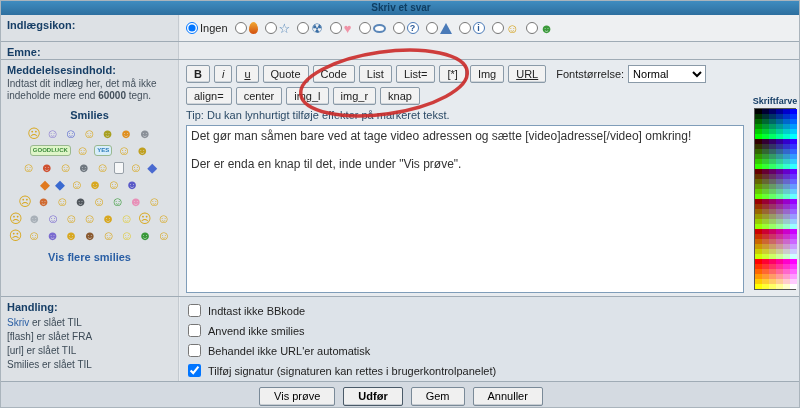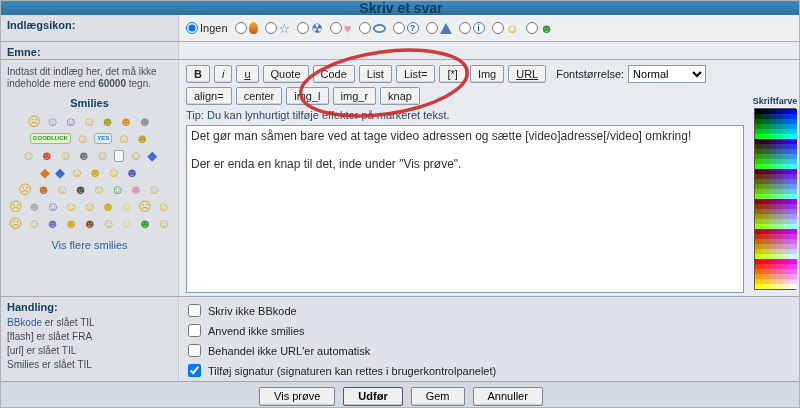--- a/index.html
+++ b/index.html
@@ -3,21 +3,21 @@
 <meta charset="utf-8">
 <style>
   * { margin:0; padding:0; box-sizing:border-box; }
   body { background:#cfd5db; font-family:"Liberation Sans", sans-serif; }
   .frame { position:relative; width:800px; height:408px; background:#e8ebee;
            border:1px solid #aab4bc; overflow:hidden; font-size:11px; color:#222; }
 
   
   .titlebar { position:absolute; left:0; top:0; width:800px; height:14px;
               background:linear-gradient(#3f8cc0,#2d6f9f); text-align:center;
-              font-weight:bold; font-size:14px; color:#0e3e63; line-height:14px; }
+              font-weight:bold; font-size:10px; color:#0e3e63; line-height:14px; }
   .row { position:absolute; left:0; width:800px; border-bottom:1px solid #9fabb5; }
   .label-cell { position:absolute; left:0; top:0; bottom:0; width:178px;
                 background:#dde1e5; border-right:1px solid #c4cad0; padding:4px 6px; }
   .content-cell { position:absolute; left:179px; top:0; bottom:0; right:0;
                   background:#eef0f2; padding:3px 6px; }
   #row-icon { top:14px; height:27px; }
   #row-subject { top:41px; height:18px; }
   #row-main { top:59px; height:237px; }
   #row-handling { top:296px; height:85px; }
   #row-footer { top:381px; height:27px; background:#d4dae1; border-bottom:none; }
@@ -48,21 +48,21 @@
 
   
   .msg-desc { font-size:10px; color:#44505c; margin-top:2px; line-height:12px; }
   .smilies-head { text-align:center; font-weight:bold; color:#163e66; margin-top:7px; }
   .smilies-grid { margin-top:4px; }
   .smiley-row { display:flex; justify-content:center; align-items:center; gap:5px;
                 min-height:17px; }
   .sm { font-size:13px; line-height:14px; cursor:pointer; }
   .sm-badge { font-size:6px; font-weight:bold; padding:1px 2px; border-radius:3px;
               border:1px solid #9ab890; line-height:7px; cursor:pointer; }
-  .more-smilies { display:block; text-align:center; font-weight:normal; color:#2a5fa5;
+  .more-smilies { display:block; text-align:center; font-weight:bold; color:#2a5fa5;
                   margin-top:7px; text-decoration:none; font-size:11px; }
 
   
   #editor-cell { background:#e7ebef; }
   .toolbar-row { display:flex; align-items:center; gap:4px; margin:2px 0 4px 0; }
   .tb-btn { background:#f2f2f2; border:1px solid #8a9aa8; border-radius:2px;
             font:11px "Liberation Sans", sans-serif; padding:1px 7px; height:18px;
             color:#222; cursor:pointer; box-shadow:inset 0 -1px 0 #cfd4d9; }
   .tb-bold { font-weight:bold; }
   .tb-italic { font-style:italic; }
@@ -166,20 +166,21 @@
   </div>
 
   <div class="row" id="row-subject">
     <div class="label-cell">
       <span class="field-label">Emne:</span>
     </div>
   </div>
 
   <div class="row" id="row-main">
     <div class="label-cell">
+      <div class="field-label">Meddelelsesindhold:</div>
       <div class="msg-desc">
         <span>Indtast dit indlæg her, det må ikke indeholde mere end</span>
         <b>60000</b>
         <span>tegn.</span>
       </div>
       <div class="smilies-head">Smilies</div>
       <div class="smilies-grid" id="smilies-grid">
           <div class="smiley-row">
             <span class="sm" style="color: rgb(216, 168, 32);">☹</span>
             <span class="sm" style="color: rgb(138, 122, 208);">☺</span>
@@ -498,31 +499,31 @@
             <span title="#ffffff" style="background: rgb(255, 255, 255);"></span>
           </div>
       </div>
     </div>
   </div>
 
   <div class="row" id="row-handling">
     <div class="label-cell">
       <div class="field-label">Handling:</div>
       <div class="handling-lines" id="handling-lines">
-          <div><span class="feat link">BBkode</span><span> er slået </span><span class="status">TIL</span></div>
+          <div><span class="feat link">Skriv</span><span> er slået </span><span class="status">TIL</span></div>
           <div><span class="feat">[flash]</span><span> er slået </span><span class="status">FRA</span></div>
           <div><span class="feat">[url]</span><span> er slået </span><span class="status">TIL</span></div>
           <div><span class="feat">Smilies</span><span> er slået </span><span class="status">TIL</span></div>
         </div>
     </div>
     <div class="content-cell" id="options-cell">
       <div id="options-list">
           <div class="opt-row">
             <input type="checkbox" style="">
-            <label>Skriv ikke BBkode</label>
+            <label>Indtast ikke BBkode</label>
           </div>
           <div class="opt-row">
             <input type="checkbox" style="">
             <label>Anvend ikke smilies</label>
           </div>
           <div class="opt-row">
             <input type="checkbox" style="">
             <label>Behandel ikke URL'er automatisk</label>
           </div>
           <div class="opt-row">

